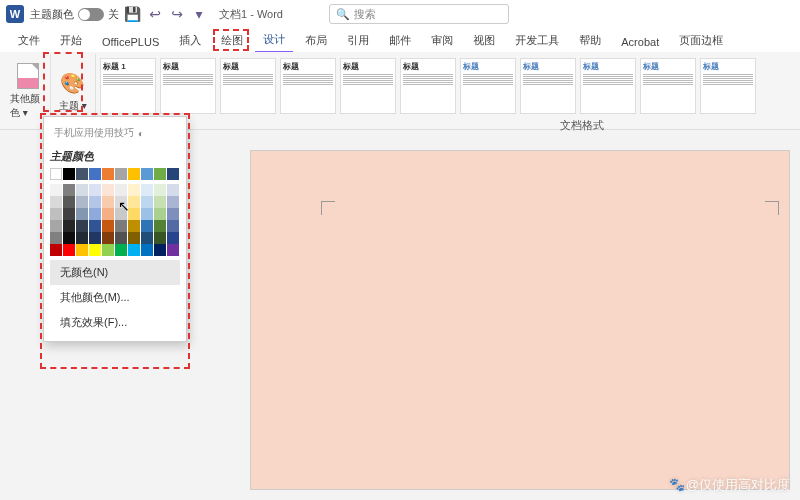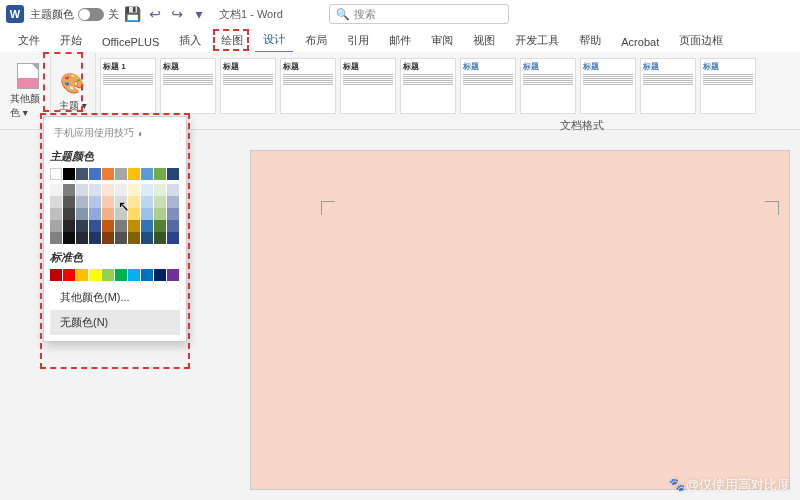--- a/index.html
+++ b/index.html
@@ -314,36 +314,36 @@
         <div class="swatch" style="background: rgb(34, 43, 53);"></div>
         <div class="swatch" style="background: rgb(32, 55, 100);"></div>
         <div class="swatch" style="background: rgb(131, 60, 12);"></div>
         <div class="swatch" style="background: rgb(82, 82, 82);"></div>
         <div class="swatch" style="background: rgb(128, 96, 0);"></div>
         <div class="swatch" style="background: rgb(31, 78, 120);"></div>
         <div class="swatch" style="background: rgb(55, 86, 35);"></div>
         <div class="swatch" style="background: rgb(40, 68, 142);"></div>
       </div>
     </div>
-  <div class="popup-section-title">标准色</div>
   <div class="swatch-grid" id="standard-row">
       <div class="swatch" style="background: rgb(192, 0, 0);"></div>
       <div class="swatch" style="background: rgb(255, 0, 0);"></div>
       <div class="swatch" style="background: rgb(255, 192, 0);"></div>
       <div class="swatch" style="background: rgb(255, 255, 0);"></div>
       <div class="swatch" style="background: rgb(146, 208, 80);"></div>
       <div class="swatch" style="background: rgb(0, 176, 80);"></div>
       <div class="swatch" style="background: rgb(0, 176, 240);"></div>
       <div class="swatch" style="background: rgb(0, 112, 192);"></div>
       <div class="swatch" style="background: rgb(0, 32, 96);"></div>
       <div class="swatch" style="background: rgb(112, 48, 160);"></div>
     </div>
   <div style="height:4px"></div>
+  <div class="popup-item hover">无颜色(N)</div>
   <div class="popup-item">其他颜色(M)...</div>
-  <div class="popup-item hover">无颜色(N)</div>
+  <div class="popup-item">填充效果(F)...</div>
 </div>
 
 <div class="tab-highlight"></div>
 <div class="btn-highlight"></div>
 <div class="popup-highlight"></div>
 <div class="cursor">↖</div>
 
 <div class="watermark">
   <span>🐾</span><span>@仅使用高对比度</span>
 </div>

